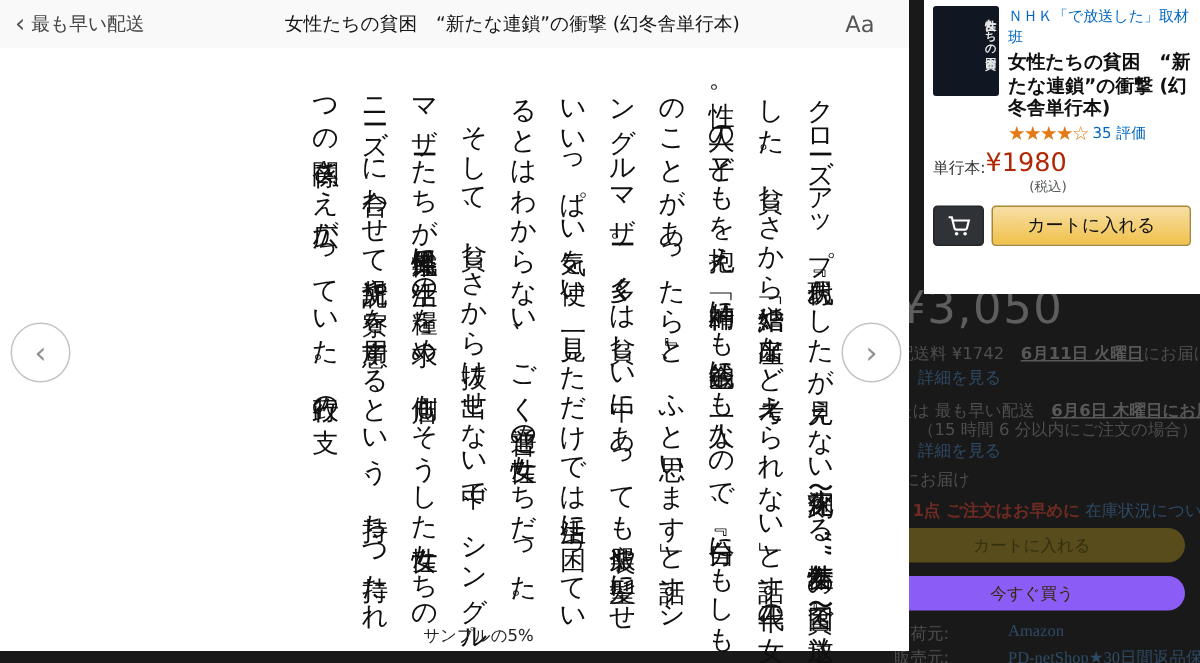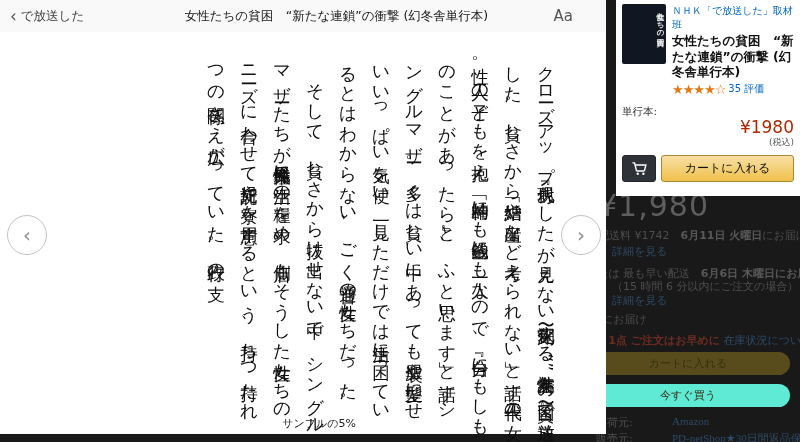--- a/index.html
+++ b/index.html
@@ -2,36 +2,36 @@
 <html><head>
 <meta charset="utf-8">
 <style>
   html,body{margin:0;padding:0;background:#191919;font-family:"DejaVu Sans",sans-serif;}
   .stage{position:relative;width:800px;height:442px;overflow:hidden;background:#191919;}
 
   
   .dim{position:absolute;left:556px;top:0;width:244px;height:442px;background:#191919;}
   .dim .big-price{position:absolute;left:42px;top:188px;font-size:30px;color:#5e5e5e;letter-spacing:1px;}
   .dim .line{position:absolute;white-space:nowrap;font-size:11px;color:#4e4e4e;}
-  .dim .b{font-weight:bold;color:#585858;}
+  .dim .b{font-weight:bold;color:#585858;text-decoration:underline;}
   .dim .lnk{color:#2e4a66;font-family:Liberation Serif, serif;}
   .dim .red{color:#6e2b22;font-weight:bold;}
   .dim-btn{position:absolute;left:30px;right:10px;height:23px;border-radius:16px;
            font-size:11px;display:flex;align-items:center;justify-content:center;}
   .dim-cart{background:#584c1c;color:#34300f;}
-  .dim-buy{background:#5eead4;color:#3a270c;}
+  .dim-buy{background:#8b5cf6;color:#3a270c;}
 
   
   .reader{position:absolute;left:0;top:0;width:606px;height:434px;background:#ffffff;z-index:2;}
   .topbar{height:32px;display:flex;align-items:center;background:#f9f9f9;
           font-size:12.5px;color:#333;}
   .back{display:flex;align-items:center;gap:4px;padding-left:10px;width:150px;cursor:pointer;color:#444;}
   .back .chev{font-size:17px;line-height:1;color:#555;}
   .tb-title{flex:1;text-align:center;color:#161616;font-size:12.5px;}
-  .aa{width:60px;text-align:right;padding-right:33px;font-size:15px;color:#555;cursor:pointer;}
+  .aa{width:60px;text-align:right;padding-right:23px;font-size:15px;color:#555;cursor:pointer;}
   .vwrap{position:absolute;top:54px;right:44px;width:516px;height:374px;
          writing-mode:vertical-rl;text-orientation:mixed;
          font-size:17.5px;line-height:33px;color:#101010;}
   .vwrap p{margin:0;padding:0;}
   .navbtn{position:absolute;top:215px;width:38px;height:38px;border:1px solid #c3c3c3;
           border-radius:50%;display:flex;align-items:center;justify-content:center;
           color:#8f8f8f;font-size:20px;background:#fff;cursor:pointer;}
   .nav-left{left:7px;}
   .nav-right{left:561px;}
   .progress{position:absolute;bottom:3px;left:16px;width:100%;text-align:center;
@@ -43,21 +43,21 @@
   .bb-top{display:flex;}
   .cover{width:44px;height:60px;background:#111722;border-radius:2px;flex:none;
          display:flex;justify-content:flex-end;padding:3px 2px;box-sizing:border-box;}
   .cover .ctext{writing-mode:vertical-rl;color:#e8e8e8;font-size:7.5px;font-weight:bold;line-height:1.1;}
   .bb-right{padding-left:6px;}
   .author{color:#0066c0;font-size:10px;cursor:pointer;}
   .bb-title{color:#111;font-size:12.5px;font-weight:bold;line-height:1.25;margin-top:1px;}
   .stars-row{margin-top:2px;display:flex;align-items:center;gap:3px;}
   .stars{color:#e47911;font-size:13px;letter-spacing:-1px;cursor:pointer;}
   .rating{color:#0066c0;font-size:10px;cursor:pointer;}
-  .price-row{display:flex;margin-top:4px;flex-direction:column;}
+  .price-row{display:flex;margin-top:4px;}
   .binding{color:#333;font-size:10.5px;padding-top:4px;}
   .price-col{text-align:right;}
   .price{color:#b12704;font-size:17px;line-height:1;}
   .tax{color:#565959;font-size:9px;}
   .cart-row{display:flex;gap:5px;margin-top:6px;align-items:stretch;}
   .cart-ic{width:32px;background:#2f3337;border:1px solid #23262a;border-radius:3px;
            display:flex;align-items:center;justify-content:center;cursor:pointer;}
   .cart-btn{flex:1;background:linear-gradient(to bottom,#f7dfa5,#f0c14b);
             border:1px solid #a88734;border-radius:3px;height:25px;
             display:flex;align-items:center;justify-content:center;
@@ -66,21 +66,21 @@
   .seller .lk{color:#0066c0;cursor:pointer;}
   .options{border-top:1px solid #e3e3e3;margin-top:5px;padding:7px 0 6px;
            text-align:center;color:#0066c0;font-size:11px;cursor:pointer;}
 </style>
 </head>
 <body>
 
 <div class="stage">
 
   <div class="dim">
-    <div class="big-price">¥1,980</div>
+    <div class="big-price">¥3,050</div>
     <div class="line" style="left:42px;top:228px;">
       <span>配送料 ¥1742　</span><span class="b">6月11日 火曜日</span><span>にお届け</span>
     </div>
     <div class="line lnk" style="left:56px;top:244px;">詳細を見る</div>
     <div class="line" style="left:30px;top:266px;">
       <span>または 最も早い配送　</span><span class="b">6月6日 木曜日にお届け</span>
     </div>
     <div class="line" style="left:56px;top:279px;">（15 時間 6 分以内にご注文の場合）</div>
     <div class="line lnk" style="left:56px;top:293px;">詳細を見る</div>
     <div class="line" style="left:46px;top:312px;">にお届け</div>
@@ -93,21 +93,21 @@
     <div class="line" style="left:40px;top:415px;">出荷元:</div>
     <div class="line lnk" style="left:116px;top:415px;">Amazon</div>
     <div class="line" style="left:40px;top:431px;">販売元:</div>
     <div class="line lnk" style="left:116px;top:431px;">PD-netShop★30日間返品保証</div>
   </div>
 
   <div class="reader">
     <div class="topbar">
       <div class="back">
         <span class="chev">‹</span>
-        <span>で放送した</span>
+        <span>最も早い配送</span>
       </div>
       <div class="tb-title">女性たちの貧困　“新たな連鎖”の衝撃 (幻冬舎単行本)</div>
       <div class="aa">Aa</div>
     </div>
 
     <div class="vwrap">
       <p>クローズアップ現代『あしたが見えない〜深刻化する“若年女性”の貧困〜』で放送した。貧しさから「結婚や出産など考えられない」と話す二十代の女性。二人の子どもを抱え、「精神的にも金銭的にも一人なので、『自分にもしものことがあったら』と、ふと思います」と話すシングルマザー。多くは貧しい中にあっても服装や髪型にせいいっぱい気を使い、一見しただけでは生活に困っているとはわからない、ごく普通の女性たちだった。</p>
       <p>　そして、貧しさから抜け出せない中で、シングルマザーたちが性風俗業界に生活の糧を求め、店側もそうした女性たちのニーズに合わせて託児所や寮を用意するという、持ちつ持たれつの関係さえ広がっていた。行政の支</p>
     </div>
 

